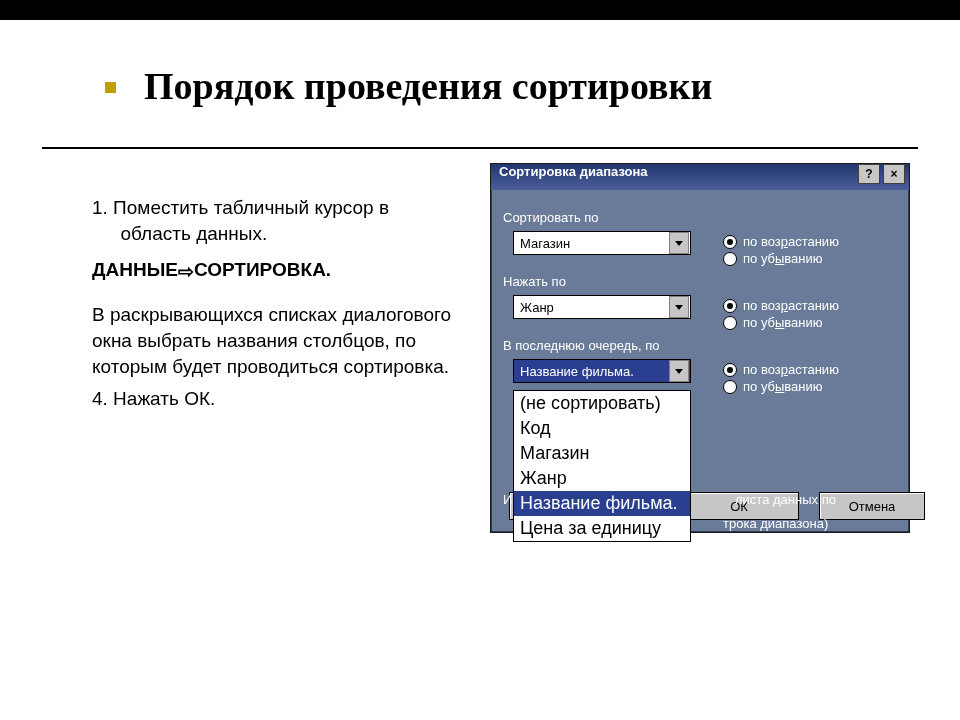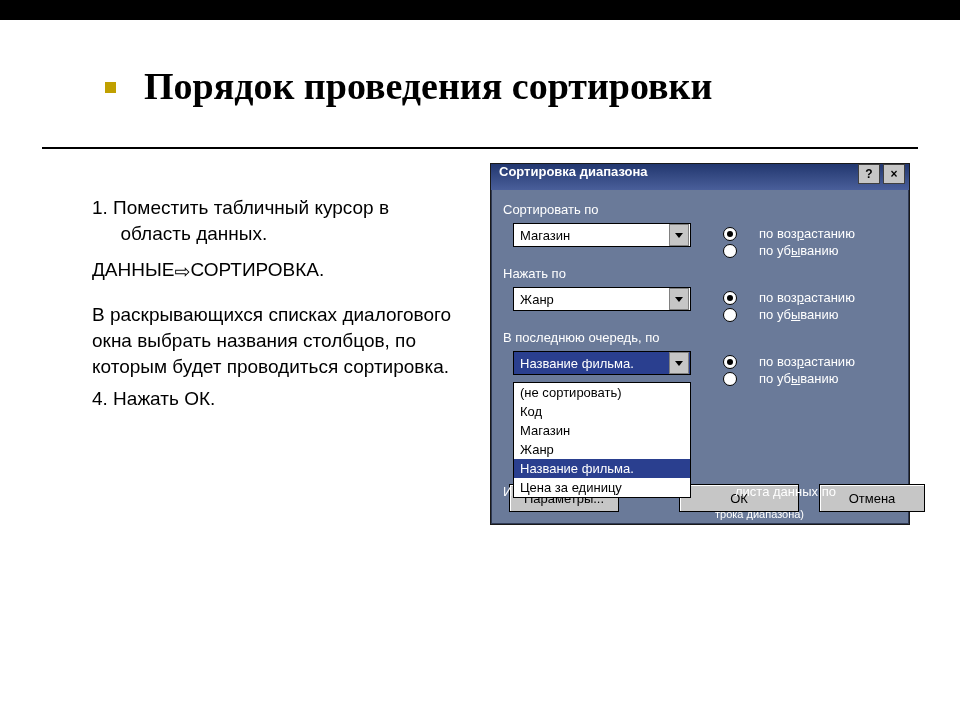--- a/index.html
+++ b/index.html
@@ -8,54 +8,54 @@
 
 
 .title{position:absolute;left:105px;top:64px;font-family:"Times New Roman",serif;font-size:38px;font-weight:bold;color:#000}
 .title-bullet{display:inline-block;width:11px;height:11px;background:#c0a000;margin-right:28px;vertical-align:middle;position:relative;top:-3px}
 .title-rule{position:absolute;left:42px;right:42px;top:147px;height:0;border-top:2px solid #000}
 
 
 .text-col{position:absolute;left:92px;top:195px;width:370px;font-size:19px;color:#000;line-height:1.38}
 .text-col .ind1{margin:0 0 0 0;padding-left:1.5em;text-indent:-1.5em}
 .text-col .noind{margin:0}
-.text-col .menu{font-weight:normal;margin:10px 0 18px 0}
+.text-col .menu{font-weight:bold;margin:10px 0 18px 0}
 .arrow-glyph{display:inline-block;transform:translateY(2px)}
 .text-col .lvl2{margin:0 0 0 40px;padding-left:1.5em;text-indent:-1.5em}
 
 
 .dlg{position:absolute;left:490px;top:163px;width:418px;background:#6a7a99;border:1px solid #1a1a1a;box-shadow:0 0 0 1px #2f3a55 inset;font-family:Tahoma,Arial,sans-serif;font-size:13px;color:#fff}
 .dlg-titlebar{height:26px;background:linear-gradient(#22376f,#4a5f9a);display:flex;align-items:flex-start;padding:0 4px 0 8px}
 .dlg-title{font-weight:bold;font-size:13px;color:#fff;flex:1}
 .titlebtn{width:20px;height:18px;background:#c6c6c6;border:1px solid #404040;margin-left:3px;display:flex;align-items:center;justify-content:center;font-size:12px;color:#000;font-weight:bold;font-family:Arial}
-.dlg-body{padding:6px 12px 12px 12px}
+.dlg-body{padding:14px 12px 12px 12px}
 
 .group{position:relative;margin-top:6px}
 .group-label{color:#fff;font-size:13px}
 .group-row{display:flex;align-items:flex-start;margin-top:6px;margin-left:10px}
 .selectbox{position:relative;width:176px;height:22px;background:#fff;color:#000;border:1px solid #000;display:flex;align-items:center}
 .selectbox .val{padding:0 6px;font-size:13px;flex:1;white-space:nowrap;overflow:hidden}
 .selectbox .dd{width:18px;height:20px;background:#c6c6c6;border:1px solid #808080;margin:0 1px 0 0;display:flex;align-items:center;justify-content:center}
 .tri-down{width:0;height:0;border-left:4px solid transparent;border-right:4px solid transparent;border-top:5px solid #000}
 .radios{margin-left:32px;margin-top:1px}
-.radio{display:flex;align-items:center;gap:22px;margin:2px 0;font-size:13px;color:#fff;white-space:nowrap}
+.radio{display:flex;align-items:center;gap:6px;margin:2px 0;font-size:13px;color:#fff;white-space:nowrap}
 .radio-circle{width:12px;height:12px;border-radius:50%;background:#fff;border:1px solid #000;position:relative}
 .radio-circle.sel::after{content:"";position:absolute;left:3px;top:3px;width:6px;height:6px;border-radius:50%;background:#000}
 
 
 .dd-open{position:absolute;left:22px;top:26px;width:176px;background:#fff;color:#000;border:1px solid #000;z-index:5}
-.dd-open .opt{padding:2px 6px;font-size:13px}
+.dd-open .opt{padding:2px 6px;font-size:18px}
 .dd-open .opt.hl{background:#2a3f8f;color:#fff}
 .sel-dark{background:#2a3f8f;color:#fff}
 
 
 .ident{position:relative;margin-top:96px}
 .ident-left{position:absolute;left:0;top:0;font-size:13px;color:#fff}
 .ident-right{position:absolute;left:232px;top:0;font-size:13px;color:#fff}
-.ident-row1{position:absolute;left:212px;top:24px;font-size:11px;color:#fff}
+.ident-row1{position:absolute;left:220px;top:24px;font-size:13px;color:#fff}
 .ident-row2{position:absolute;left:212px;top:48px;font-size:13px;color:#fff}
 
 
 .btn-row{display:flex;gap:20px;justify-content:space-between;margin-top:84px;margin-left:6px}
 .winbtn{height:26px;padding:0 14px;background:#c6c6c6;border:1px solid #000;color:#000;font-size:13px;display:flex;align-items:center;justify-content:center;min-width:80px;box-shadow:inset 1px 1px 0 #fff}
 .winbtn:nth-child(2){margin-left:40px;min-width:90px}
 .winbtn:nth-child(3){min-width:76px}
 
 .und{text-decoration:underline}
 </style>

